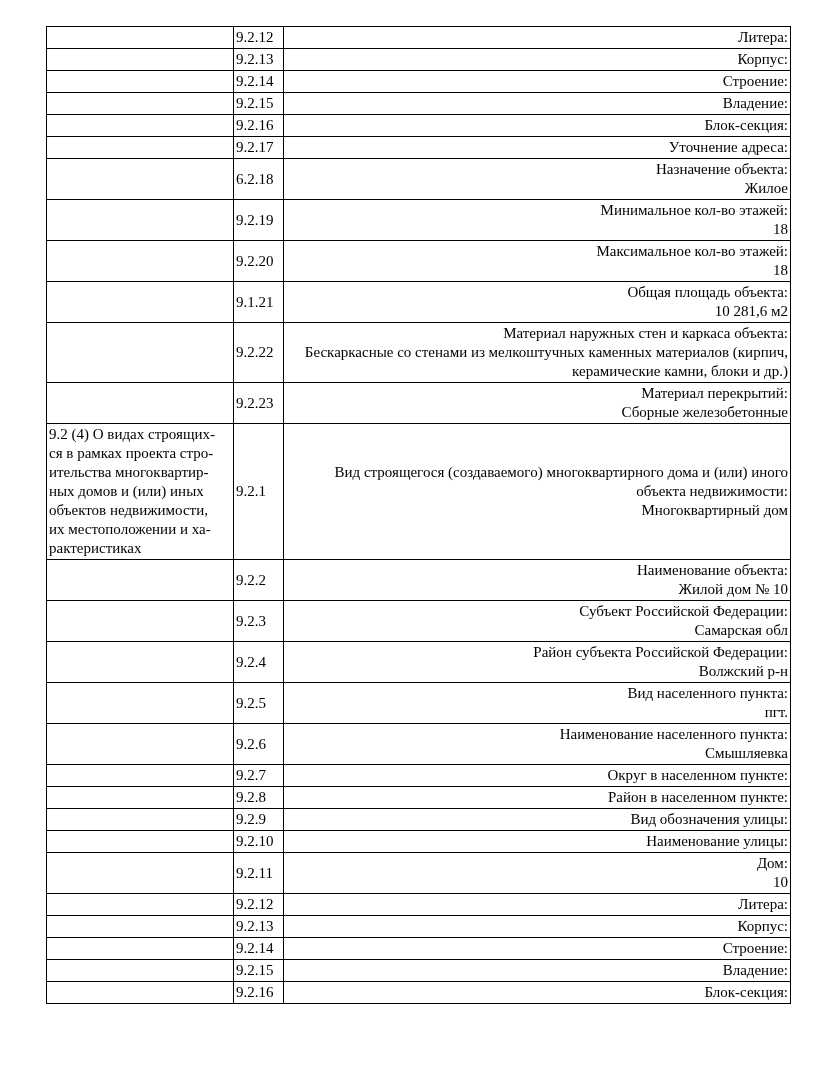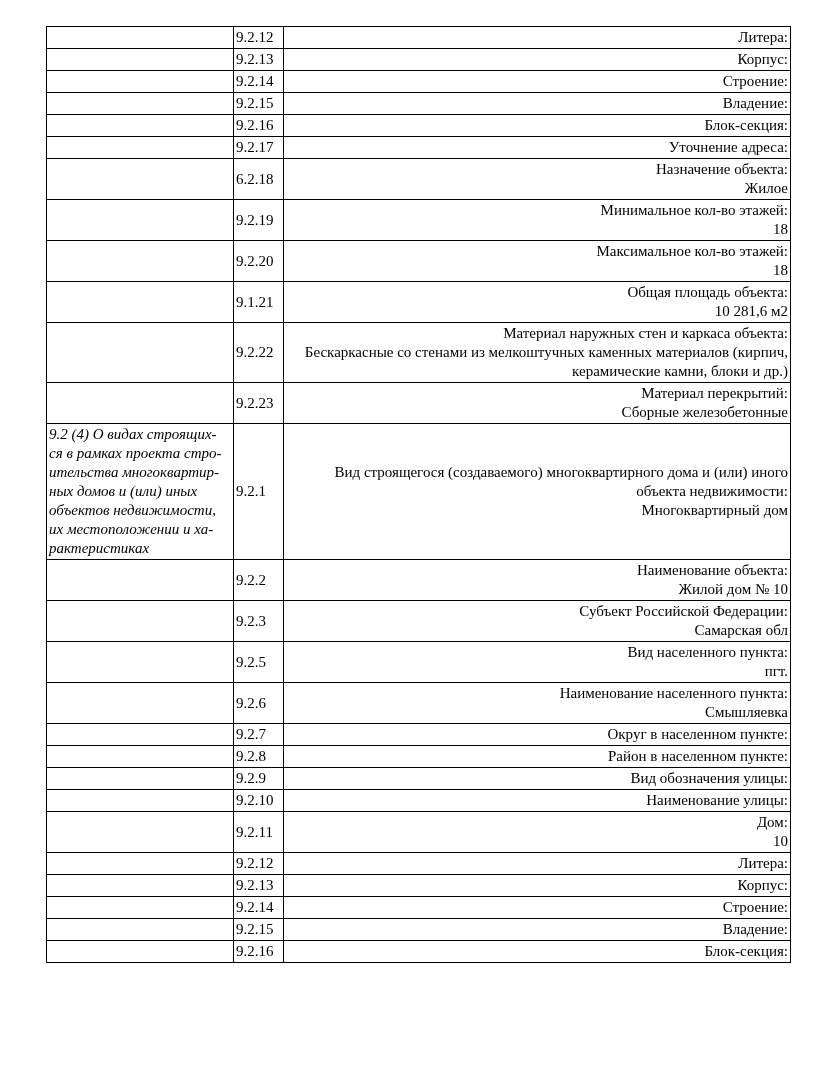--- a/index.html
+++ b/index.html
@@ -27,21 +27,20 @@
   }
   table.decl td {
     border: 1px solid #000000;
     vertical-align: middle;
     overflow: hidden;
     padding: 1px 2px;
   }
   td.c-left {
     vertical-align: top;
     padding: 1px 2px 1px 4px;
-    font-style: italic;
   }
   td.c-num {
     padding: 1px 1px 1px 3px;
   }
   td.c-content {
     padding: 1px 5px 1px 4px;
     text-align: right;
   }
   .section-title {
     white-space: pre-line;
@@ -177,20 +176,28 @@
       <tr>
         <td class="c-left"></td>
         <td class="c-num">9.2.3</td>
         <td class="c-content">
           <div class="field-label">Субъект Российской Федерации:</div>
           <div class="field-value">Самарская обл</div>
         </td>
       </tr>
       <tr>
         <td class="c-left"></td>
+        <td class="c-num">9.2.4</td>
+        <td class="c-content">
+          <div class="field-label">Район субъекта Российской Федерации:</div>
+          <div class="field-value">Волжский р-н</div>
+        </td>
+      </tr>
+      <tr>
+        <td class="c-left"></td>
         <td class="c-num">9.2.5</td>
         <td class="c-content">
           <div class="field-label">Вид населенного пункта:</div>
           <div class="field-value">пгт.</div>
         </td>
       </tr>
       <tr>
         <td class="c-left"></td>
         <td class="c-num">9.2.6</td>
         <td class="c-content">

